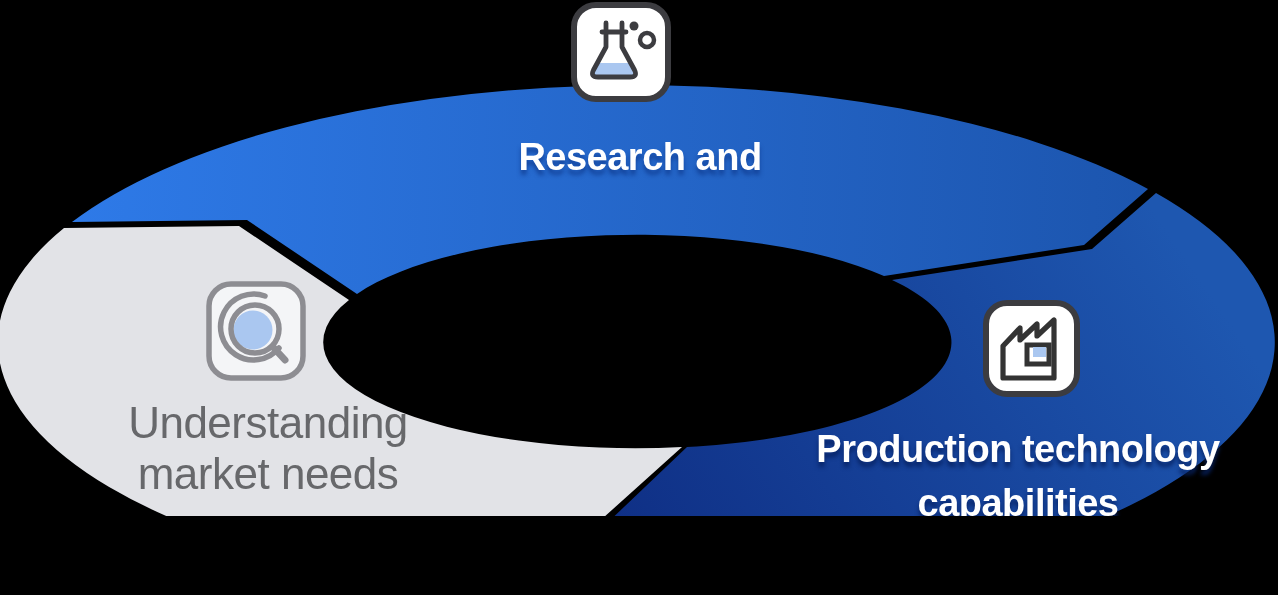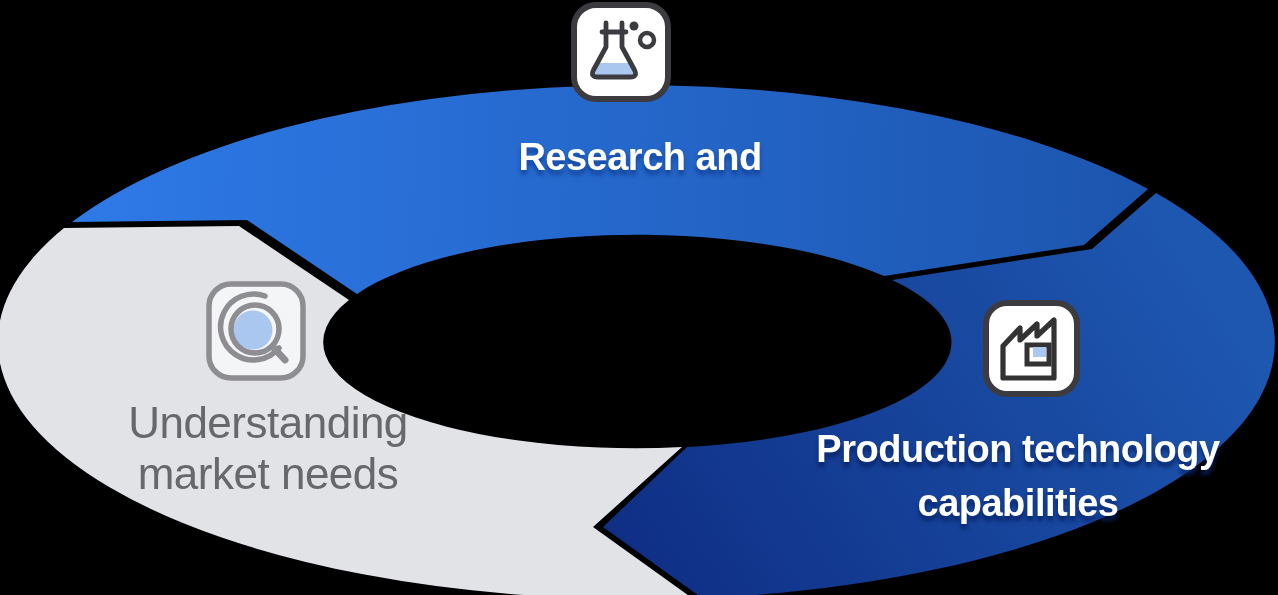--- a/index.html
+++ b/index.html
@@ -1,18 +1,18 @@
 <!DOCTYPE html>
 <html><head>
 <meta charset="utf-8">
 <style>
   html,body{margin:0;padding:0;background:#000;}
   .stage{
     position:relative;
-    width:1278px;height:595px;
+    width:1278px;height:516px;
     overflow:hidden;
     background:#000;
     font-family:"Liberation Sans","DejaVu Sans",sans-serif;
   }
   .stage svg{position:absolute;left:0;top:0;}
   .seg-label{
     position:absolute;
     text-align:center;
     transform:translateX(-50%);
     letter-spacing:-0.5px;

